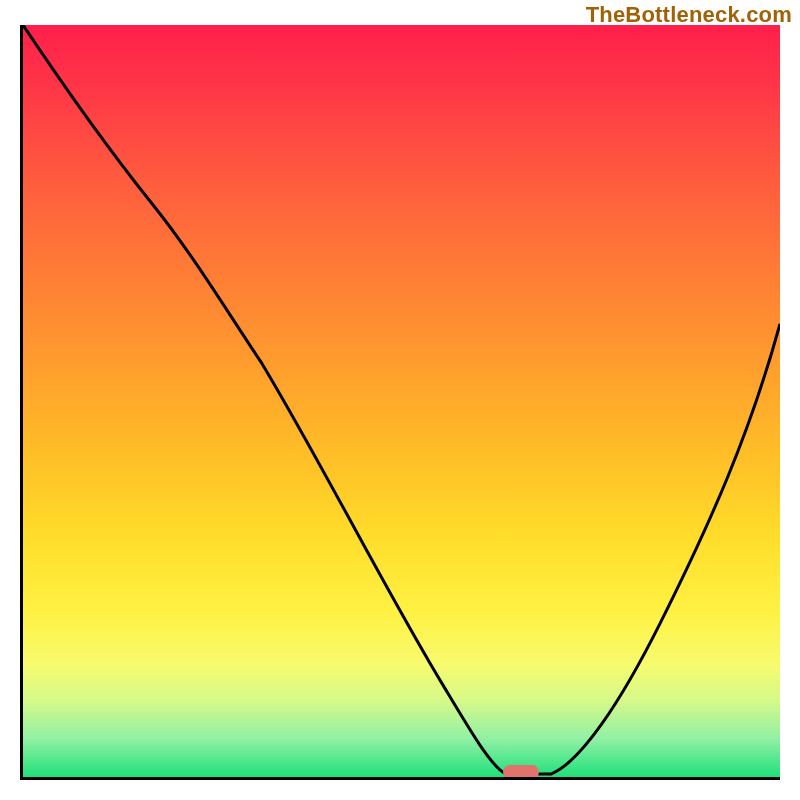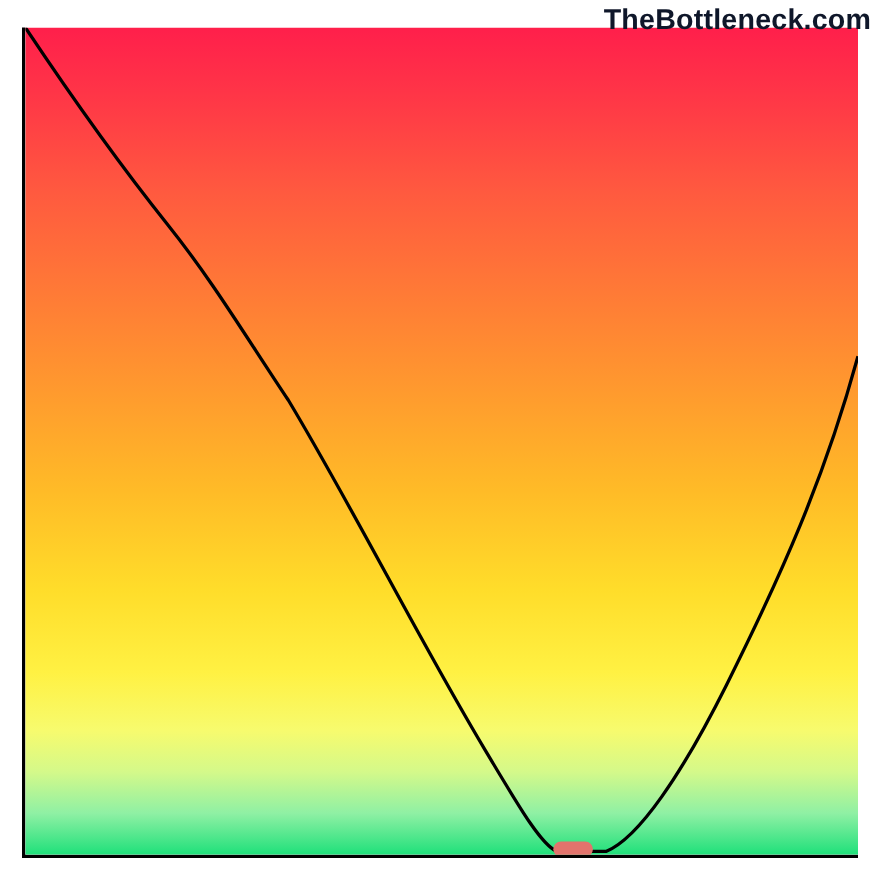--- a/index.html
+++ b/index.html
@@ -13,23 +13,23 @@
   }
   .canvas {
     position: relative;
     width: 800px;
     height: 800px;
   }
   .watermark {
     position: absolute;
     top: 2px;
     right: 8px;
-    font-size: 26px;
+    font-size: 22px;
     font-weight: 600;
-    color: #0f172a;
+    color: #a16207;
     letter-spacing: 0.2px;
     z-index: 5;
   }
   .plot-frame {
     position: absolute;
     left: 20px;
     top: 25px;
     width: 760px;
     height: 755px;
     border-left: 3px solid #000;

